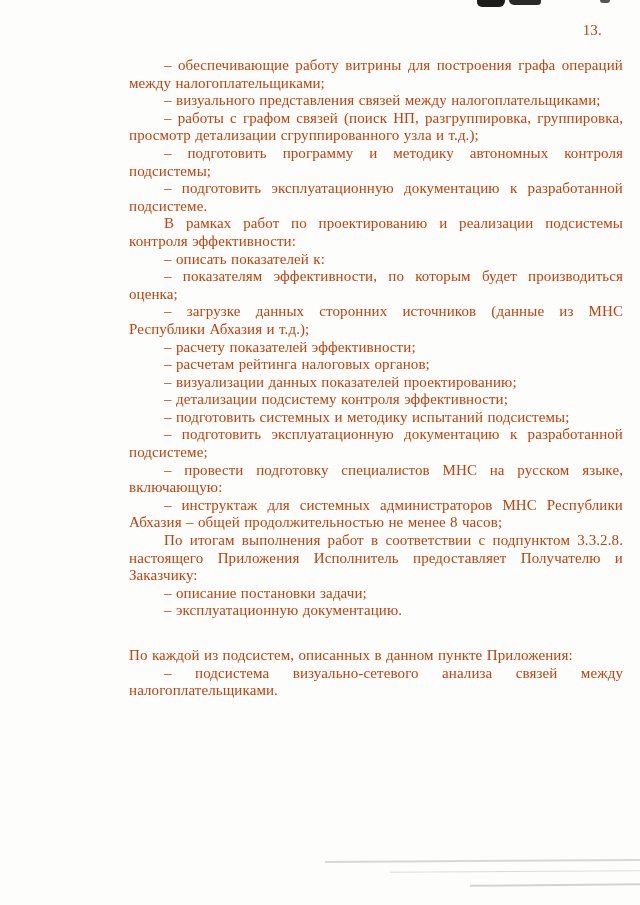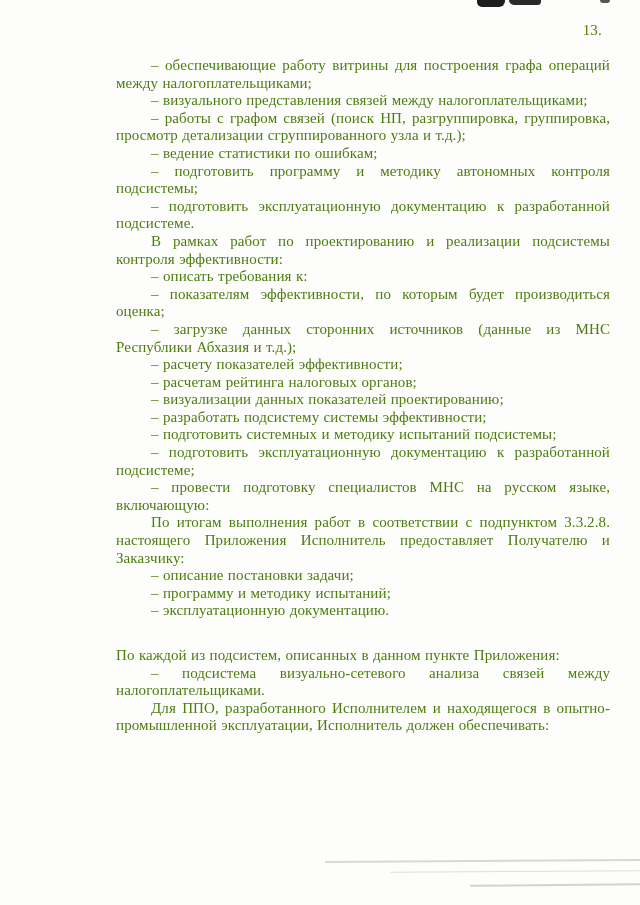--- a/index.html
+++ b/index.html
@@ -8,33 +8,33 @@
     padding: 0;
     background: #ffffff;
   }
   .page {
     position: relative;
     width: 640px;
     height: 905px;
     background: #fdfdfc;
     overflow: hidden;
     font-family: "Liberation Serif", "DejaVu Serif", serif;
-    color: #4d7c0f;
+    color: #c2410c;
   }
   .page-number {
     position: absolute;
     top: 22px;
     right: 38px;
     font-size: 15px;
     letter-spacing: 0.2px;
   }
   .doc-body {
     position: absolute;
     top: 57px;
-    left: 116px;
+    left: 129px;
     width: 494px;
     font-size: 15px;
     line-height: 17.6px;
     text-align: justify;
     letter-spacing: 0.1px;
     word-spacing: 0.5px;
   }
   .para {
     margin: 0;
     padding: 0;
@@ -84,41 +84,39 @@
 <body>
 
 <div class="page">
 
   <div class="page-number">13.</div>
 
   <div class="doc-body">
     <p class="para">– обеспечивающие работу витрины для построения графа операций между налогоплательщиками;</p>
     <p class="para">– визуального представления связей между налогоплательщиками;</p>
     <p class="para">– работы с графом связей (поиск НП, разгруппировка, группировка, просмотр детализации сгруппированного узла и т.д.);</p>
-    <p class="para">– ведение статистики по ошибкам;</p>
     <p class="para">– подготовить программу и методику автономных контроля подсистемы;</p>
     <p class="para">– подготовить эксплуатационную документацию к разработанной подсистеме.</p>
     <p class="para">В рамках работ по проектированию и реализации подсистемы контроля эффективности:</p>
-    <p class="para">– описать требования к:</p>
+    <p class="para">– описать показателей к:</p>
     <p class="para">– показателям эффективности, по которым будет производиться оценка;</p>
     <p class="para">– загрузке данных сторонних источников (данные из МНС Республики Абхазия и т.д.);</p>
     <p class="para">– расчету показателей эффективности;</p>
     <p class="para">– расчетам рейтинга налоговых органов;</p>
     <p class="para">– визуализации данных показателей проектированию;</p>
-    <p class="para">– разработать подсистему системы эффективности;</p>
+    <p class="para">– детализации подсистему контроля эффективности;</p>
     <p class="para">– подготовить системных и методику испытаний подсистемы;</p>
     <p class="para">– подготовить эксплуатационную документацию к разработанной подсистеме;</p>
     <p class="para">– провести подготовку специалистов МНС на русском языке, включающую:</p>
+    <p class="para">– инструктаж для системных администраторов МНС Республики Абхазия – общей продолжительностью не менее 8 часов;</p>
     <p class="para">По итогам выполнения работ в соответствии с подпунктом 3.3.2.8. настоящего Приложения Исполнитель предоставляет Получателю и Заказчику:</p>
     <p class="para">– описание постановки задачи;</p>
-    <p class="para">– программу и методику испытаний;</p>
     <p class="para">– эксплуатационную документацию.</p>
     <p class="para flush">По каждой из подсистем, описанных в данном пункте Приложения:</p>
     <p class="para">– подсистема визуально-сетевого анализа связей между налогоплательщиками.</p>
-    <p class="para">Для ППО, разработанного Исполнителем и находящегося в опытно-промышленной эксплуатации, Исполнитель должен обеспечивать:</p>
   </div>
 
   <div class="artifact blob-1"></div>
   <div class="artifact blob-2"></div>
   <div class="artifact blob-3"></div>
   <div class="artifact line-1"></div>
   <div class="artifact line-2"></div>
   <div class="artifact line-3"></div>
 
 </div>

